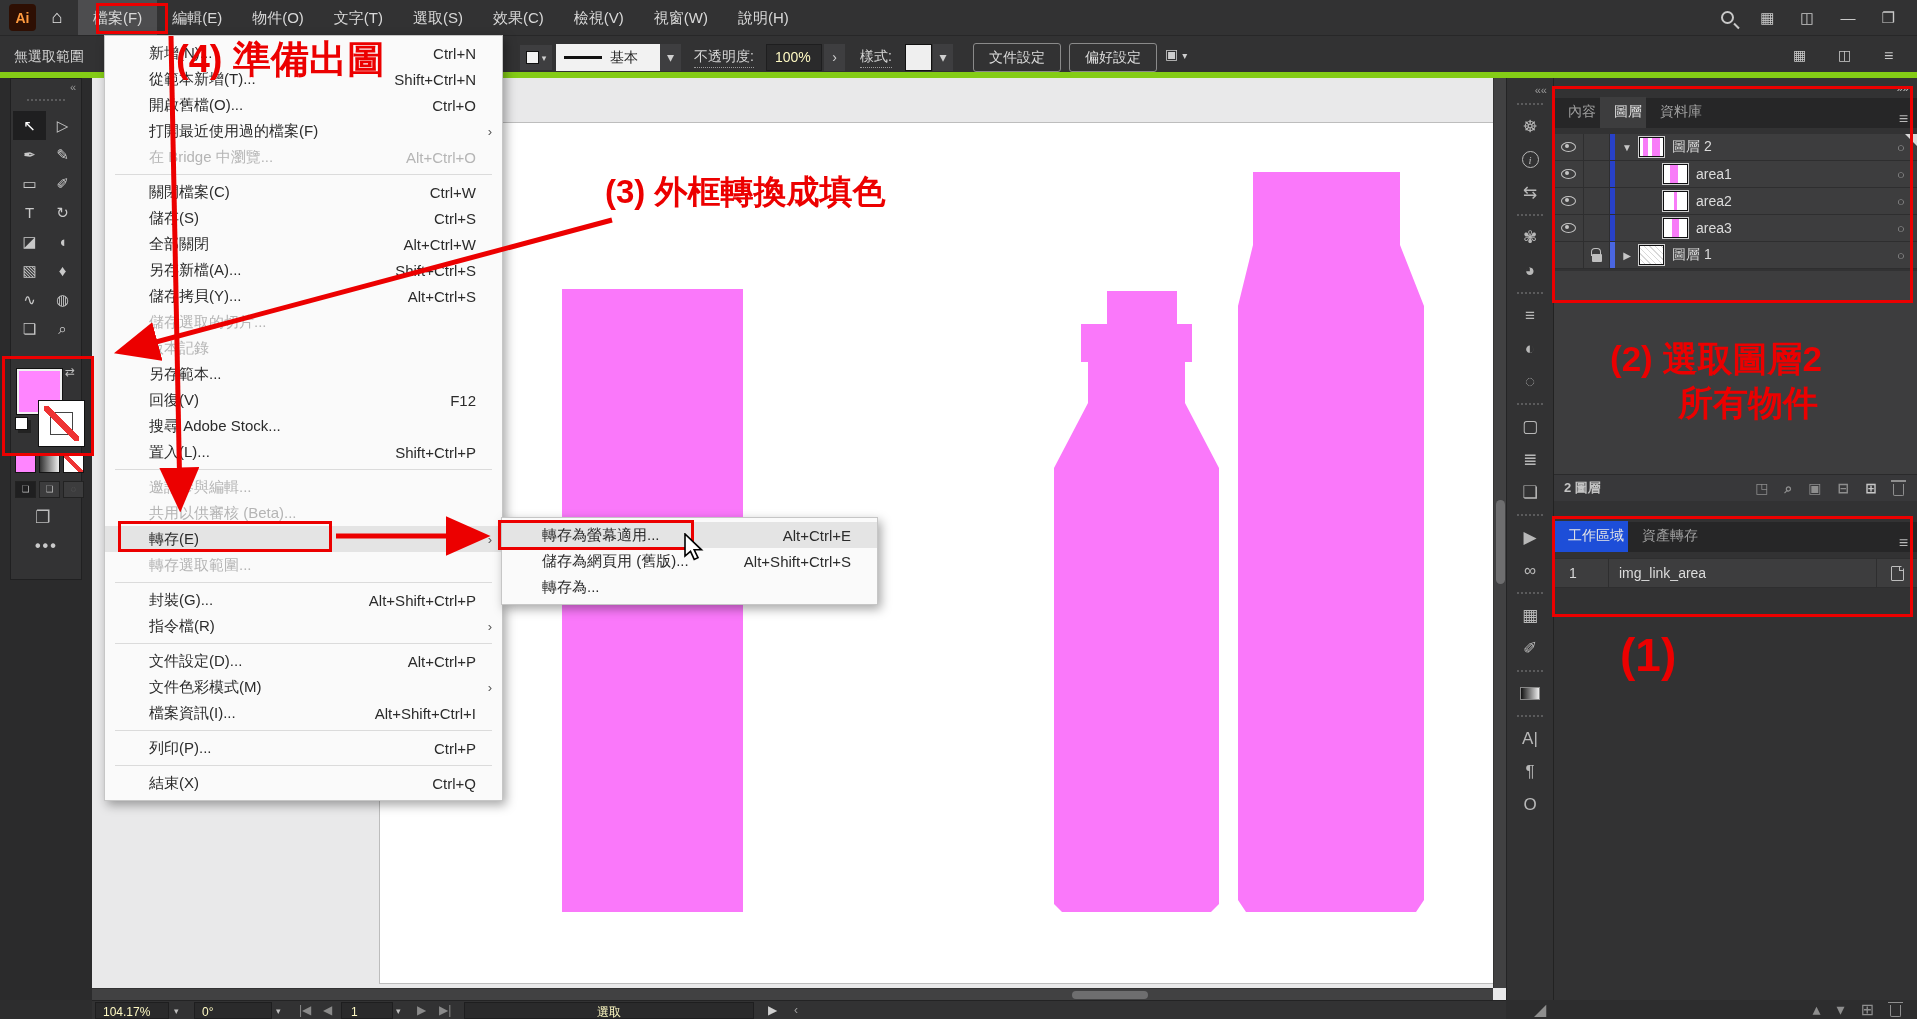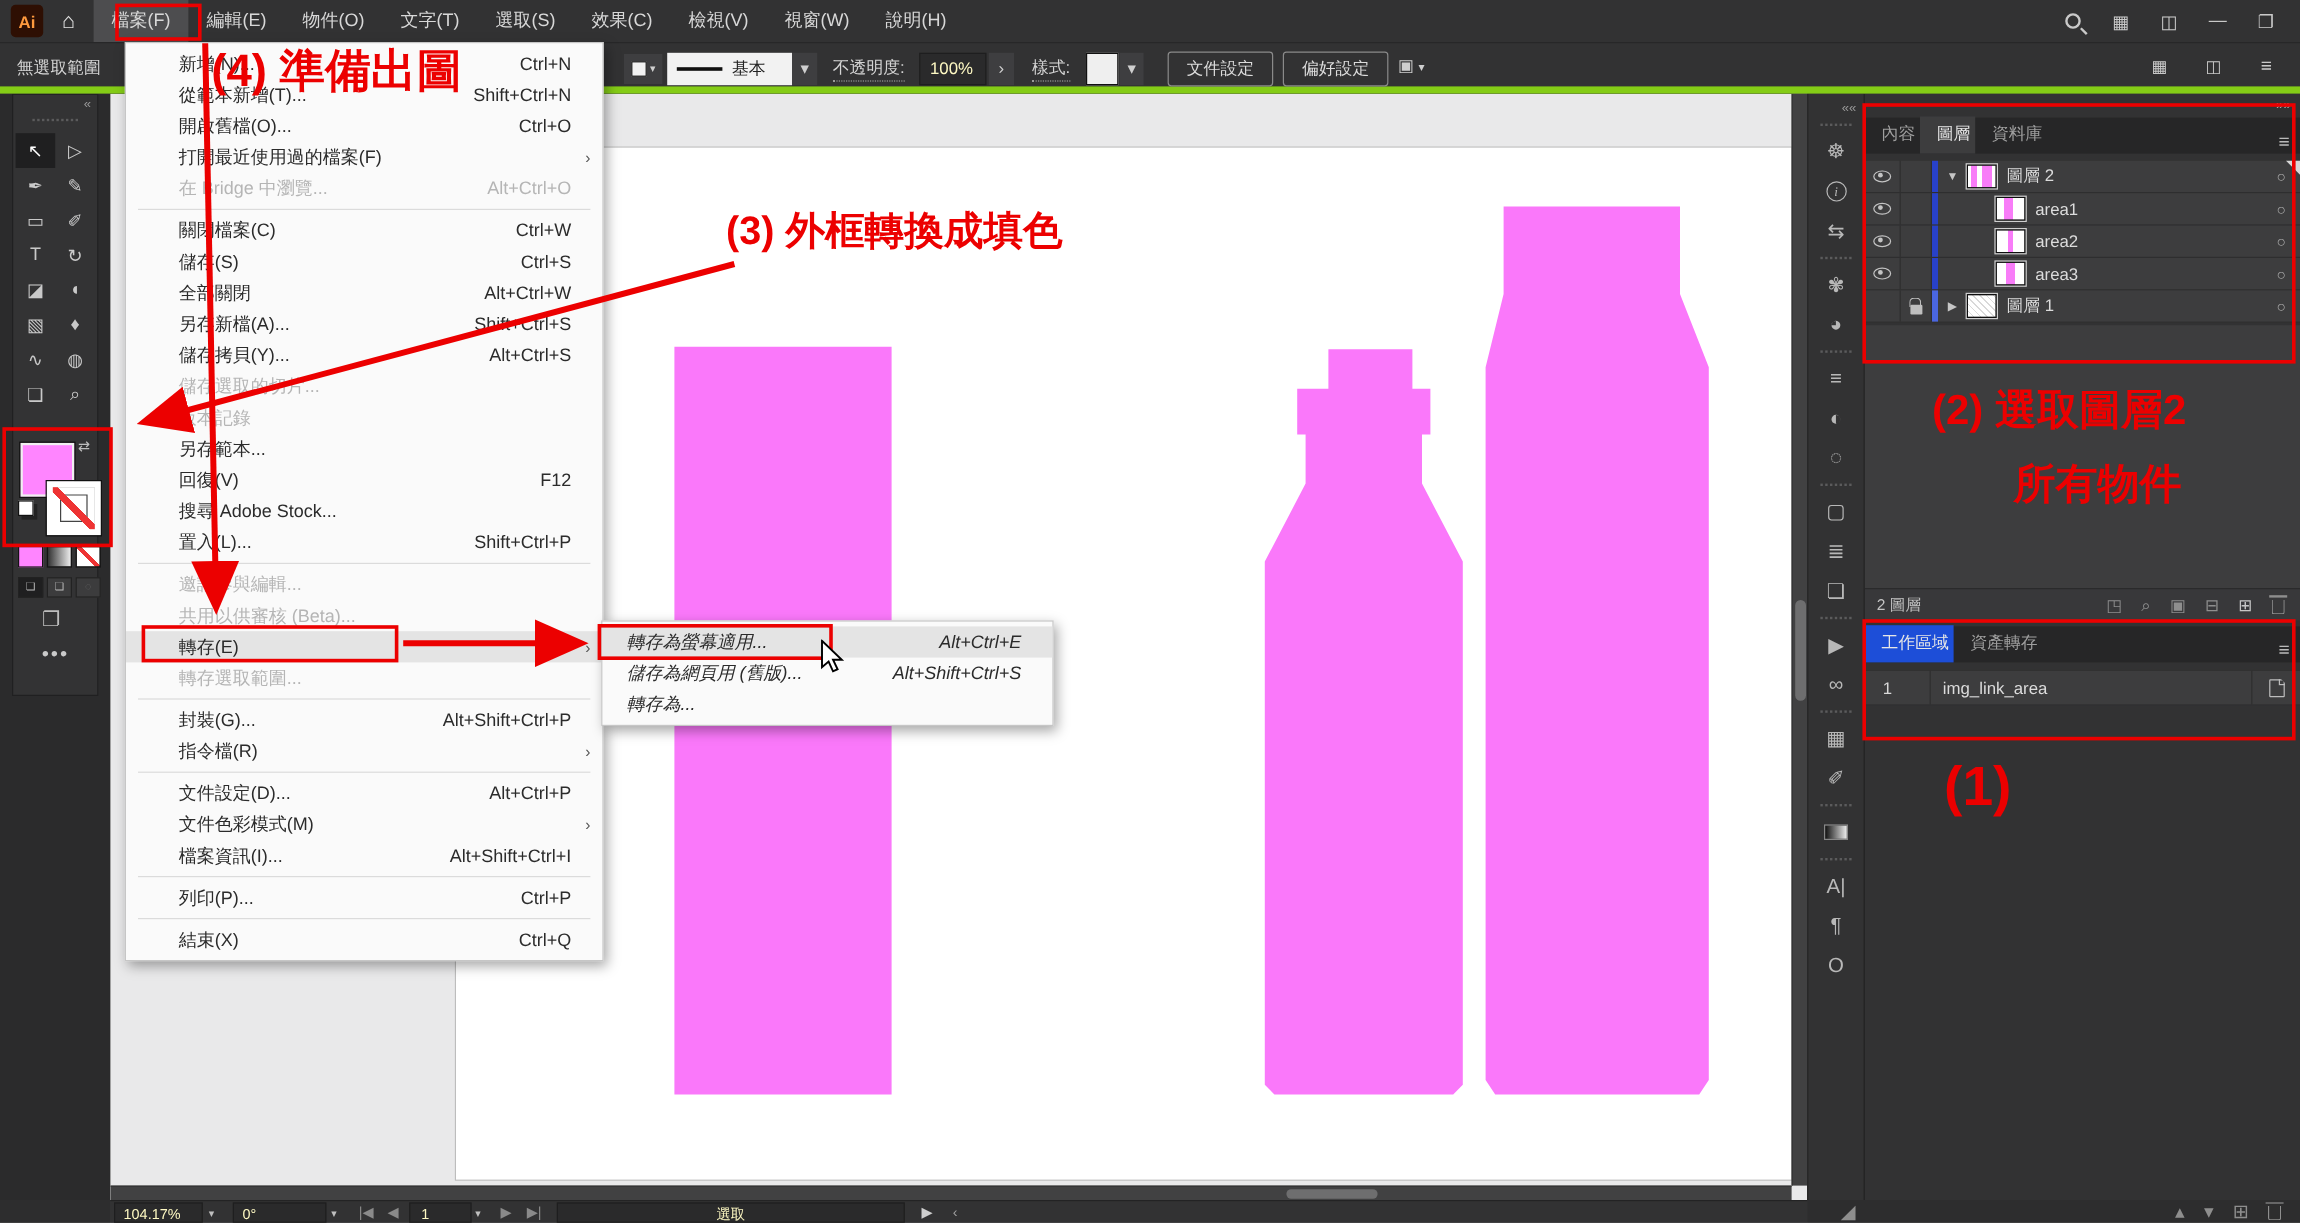--- a/index.html
+++ b/index.html
@@ -78,21 +78,21 @@
   .lthumb { width:25px; height:20px; border:1px solid #0F0F10; outline:1px solid #CFCFCF; margin-right:8px; }
   .lname { flex:1; color:#DCDCDC; }
   .ltarget { width:34px; text-align:center; color:#A5A5A5; font-size:13px; }
   .sel-corner { position:absolute; right:0; top:0; width:0; height:0; border-left:13px solid transparent; border-top:13px solid #D8D8D8; }
   .th-l2 { background:linear-gradient(90deg,#fff 0 12%,#F87CF8 12% 34%,#fff 34% 52%,#F87CF8 52% 88%,#fff 88%); }
   .th-a1 { background:linear-gradient(90deg,#fff 0 25%,#F87CF8 25% 60%,#fff 60%); }
   .th-a2 { background:linear-gradient(90deg,#fff 0 42%,#F87CF8 42% 58%,#fff 58%); }
   .th-a3 { background:linear-gradient(90deg,#fff 0 35%,#F87CF8 35% 65%,#fff 65%); }
   .th-l1 { background:repeating-linear-gradient(45deg,#fff 0 3px,#D9D9D9 3px 4px); }
   #layers-body { position:absolute; left:0; top:193px; width:364px; height:219px; background:#3D3D3E; }
-  #layers-footer { position:absolute; left:0; top:412px; width:364px; height:27px; background:#38383A; border-top:1px solid #2A2A2B; display:flex; align-items:center; }
+  #layers-footer { position:absolute; left:0; top:396px; width:364px; height:27px; background:#38383A; border-top:1px solid #2A2A2B; display:flex; align-items:center;font-weight:bold; }
   #layers-footer .cnt { padding-left:10px; font-size:13px; color:#C4C4C4; }
   #layers-footer .ficons { margin-left:auto; display:flex; align-items:center; gap:16px; padding-right:14px; color:#8E8E8E; font-size:14px; }
   #layers-footer .ficons .bright { color:#C6C6C6; }
   .eye { width:15px; height:10px; border:1.6px solid #C4C4C4; border-radius:70% 70%; position:relative; }
   .eye:after { content:""; position:absolute; width:4px; height:4px; border-radius:50%; background:#C4C4C4; left:3.4px; top:1.3px; }
   .lockicon { width:10px; height:8px; background:#BFBFBF; border-radius:1px; position:relative; margin-top:5px; }
   .lockicon:before { content:""; position:absolute; width:8px; height:7px; border:1.6px solid #BFBFBF; border-bottom:none; border-radius:4px 4px 0 0; left:-0.5px; top:-6px; }
   .trashicon { width:11px; height:12px; border:1.5px solid #8E8E8E; border-top:none; border-radius:0 0 2px 2px; position:relative; margin-top:3px; }
   .trashicon:before { content:""; position:absolute; left:-3px; top:-3.5px; width:15px; height:1.5px; background:#8E8E8E; }
   #ab-row { position:absolute; left:0; top:480px; width:364px; height:30px; background:#3D3D3E; border-top:1px solid #2E2E2F; border-bottom:1px solid #2E2E2F; display:flex; align-items:center; }
@@ -109,21 +109,21 @@
 
   
   #filemenu { position:absolute; left:104px; top:35px; width:399px; background:#FAFAFA; border:1px solid #C6C6C6; box-shadow:3px 4px 10px rgba(0,0,0,.35); z-index:60; padding:4px 0; }
   .fm-item { height:26px; display:flex; align-items:center; padding:0 26px 0 44px; font-size:15px; color:#2B2B2B; position:relative; }
   .fm-item .sc { margin-left:auto; }
   .fm-item.disabled { color:#B5B5B5; }
   .fm-item.hl { background:#E4E4E4; }
   .fm-sep { height:1px; background:#DBDBDB; margin:4px 10px; }
   .fm-arrow { position:absolute; right:10px; color:#555; font-size:13px; }
   #submenu { position:absolute; left:501px; top:517px; width:377px; background:#FAFAFA; border:1px solid #C6C6C6; box-shadow:3px 4px 10px rgba(0,0,0,.35); z-index:61; padding:4px 0; }
-  #submenu .fm-item { padding-left:20px;font-style:italic; }
+  #submenu .fm-item { padding-left:40px; }
 
   
   .redbox { position:absolute; border:3px solid #EC0000; z-index:100; pointer-events:none; }
   .redtext { position:absolute; color:#EC0000; font-weight:bold; z-index:100; pointer-events:none; white-space:nowrap; }
   #arrows-svg { position:absolute; left:0; top:0; z-index:99; pointer-events:none; }
   #cursor-svg { position:absolute; left:683px; top:533px; z-index:120; pointer-events:none; }
 </style>
 </head>
 <body>
 
@@ -508,21 +508,21 @@
     </div>
   </div>
 
 <div class="redbox" style="left:96px; top:3px; width:72px; height:31px;"></div>
 <div class="redtext" style="left:176px; top:34px; font-size:38px;">(4) 準備出圖</div>
 <div class="redtext" style="left:605px; top:170px; font-size:33px;">(3) 外框轉換成填色</div>
 <div class="redbox" style="left:118px; top:521px; width:214px; height:31px;"></div>
 <div class="redbox" style="left:498px; top:520px; width:196px; height:30px;"></div>
 <div class="redbox" style="left:2px; top:356px; width:92px; height:100px;"></div>
 <div class="redbox" style="left:1552px; top:86px; width:361px; height:217px;"></div>
-<div class="redtext" style="left:1610px; top:318px; font-size:35px;">(2) 選取圖層2</div>
+<div class="redtext" style="left:1610px; top:336px; font-size:35px;">(2) 選取圖層2</div>
 <div class="redtext" style="left:1678px; top:380px; font-size:35px;">所有物件</div>
 <div class="redbox" style="left:1552px; top:516px; width:361px; height:101px;"></div>
 <div class="redtext" style="left:1620px; top:628px; font-size:46px;">(1)</div>
 
 <svg id="arrows-svg" width="1917" height="1019">
   <defs>
     <marker id="ah" markerWidth="9" markerHeight="8" refX="6.5" refY="4" orient="auto">
       <path d="M0,0 L9,4 L0,8 Z" fill="#EC0000"></path>
     </marker>
   </defs>

